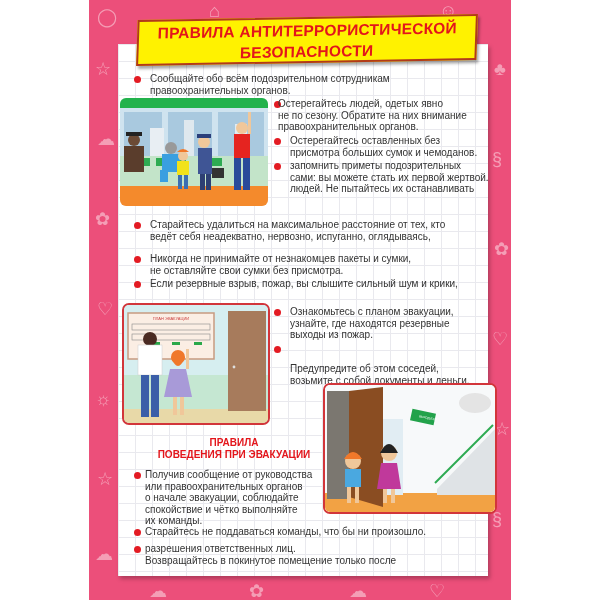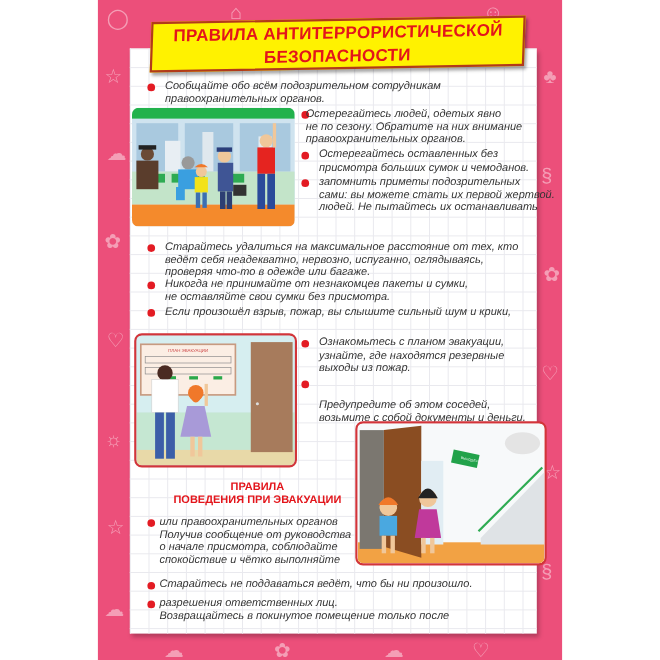--- a/index.html
+++ b/index.html
@@ -6,21 +6,21 @@
     body { width:600px; height:600px; background:#ffffff; position:relative; overflow:hidden; font-family:"Liberation Sans", sans-serif; }
     .poster { position:absolute; left:89px; top:0; width:422px; height:600px; background:#ec4f7a; overflow:hidden; }
     .doodle { position:absolute; color:rgba(255,255,255,0.45); font-size:18px; line-height:1; }
     .panel { position:absolute; left:118px; top:44px; width:370px; height:532px; background:#ffffff;
       background-image:linear-gradient(#e9e9ee 1px, transparent 1px), linear-gradient(90deg, #e9e9ee 1px, transparent 1px);
       background-size:17px 17px; box-shadow:2px 3px 4px rgba(0,0,0,0.25); }
     .banner { position:absolute; left:137px; top:17px; width:336px; height:42px; background:#fff200; border:2px solid #b23a1a;
       transform:skewX(-3deg) rotate(-1deg); box-shadow:2px 3px 3px rgba(0,0,0,0.35); text-align:center; }
     .banner span { display:block; color:#e3151b; font-weight:bold; font-size:15.5px; line-height:18px; letter-spacing:0.2px; margin-top:3px; }
     .t { position:absolute; font-size:10px; line-height:11.5px; color:#333; }
-    .t .line { display:block; white-space:nowrap;font-style:italic; }
+    .t .line { display:block; white-space:nowrap; }
     .bullet { position:absolute; width:7px; height:7px; border-radius:50%; background:#e31b23; }
     .illus { position:absolute; border:2px solid #d2353a; border-radius:7px; overflow:hidden; }
     .subhead { position:absolute; left:130px; top:437px; width:208px; text-align:center; color:#e3151b; font-weight:bold; font-size:10px; line-height:12px; }
   </style>
 </head>
 <body>
 
 <div class="poster">
   <span class="doodle" style="left:8px;top:8px">◯</span>
   <span class="doodle" style="left:6px;top:60px">☆</span>
@@ -112,30 +112,29 @@
 <div class="t" style="left:290px;top:160px">
   <span class="line">запомнить приметы подозрительных</span>
   <span class="line">сами: вы можете стать их первой жертвой.</span>
   <span class="line">людей. Не пытайтесь их останавливать</span>
 </div>
 
 <span class="bullet" style="left:134px;top:222px"></span>
 <div class="t" style="left:150px;top:219px">
   <span class="line">Старайтесь удалиться на максимальное расстояние от тех, кто</span>
   <span class="line">ведёт себя неадекватно, нервозно, испуганно, оглядываясь,</span>
-  <span class="line">проверяя что-то в одежде или багаже.</span>
 </div>
 <span class="bullet" style="left:134px;top:256px"></span>
 <div class="t" style="left:150px;top:253px">
   <span class="line">Никогда не принимайте от незнакомцев пакеты и сумки,</span>
   <span class="line">не оставляйте свои сумки без присмотра.</span>
 </div>
 <span class="bullet" style="left:134px;top:281px"></span>
 <div class="t" style="left:150px;top:278px">
-  <span class="line">Если произошёл взрыв, пожар, вы слышите сильный шум и крики,</span>
+  <span class="line">Если резервные взрыв, пожар, вы слышите сильный шум и крики,</span>
 </div>
 
 <div class="illus" style="left:122px;top:303px;width:144px;height:118px;background:#cfe8ec;">
   <svg width="144" height="118" viewBox="0 0 144 118">
     <rect x="0" y="0" width="144" height="70" fill="#d6eef0"></rect>
     <rect x="0" y="70" width="144" height="34" fill="#c5e7d2"></rect>
     <rect x="0" y="104" width="144" height="14" fill="#e8d9a8"></rect>
     <rect x="4" y="8" width="86" height="46" fill="#fbeee4" stroke="#c79a80" stroke-width="1.5"></rect>
     <text x="47" y="15" font-size="4" text-anchor="middle" fill="#c44" font-family="Liberation Sans, sans-serif">ПЛАН ЭВАКУАЦИИ</text>
     <rect x="8" y="19" width="78" height="6" fill="none" stroke="#888" stroke-width="0.6"></rect>
@@ -195,26 +194,27 @@
   </svg>
 </div>
 
 <div class="subhead">
   <span style="display:block">ПРАВИЛА</span>
   <span style="display:block">ПОВЕДЕНИЯ ПРИ ЭВАКУАЦИИ</span>
 </div>
 
 <span class="bullet" style="left:134px;top:472px"></span>
 <div class="t" style="left:145px;top:469px">
+  <span class="line">Получив сообщение от руководства</span>
   <span class="line">или правоохранительных органов</span>
-  <span class="line">Получив сообщение от руководства</span>
-  <span class="line">о начале присмотра, соблюдайте</span>
+  <span class="line">о начале эвакуации, соблюдайте</span>
   <span class="line">спокойствие и чётко выполняйте</span>
+  <span class="line">их команды.</span>
 </div>
 <span class="bullet" style="left:134px;top:529px"></span>
 <div class="t" style="left:145px;top:526px">
-  <span class="line">Старайтесь не поддаваться ведёт, что бы ни произошло.</span>
+  <span class="line">Старайтесь не поддаваться команды, что бы ни произошло.</span>
 </div>
 <span class="bullet" style="left:134px;top:546px"></span>
 <div class="t" style="left:145px;top:543px">
   <span class="line">разрешения ответственных лиц.</span>
   <span class="line">Возвращайтесь в покинутое помещение только после</span>
 </div>
 
 </body></html>

